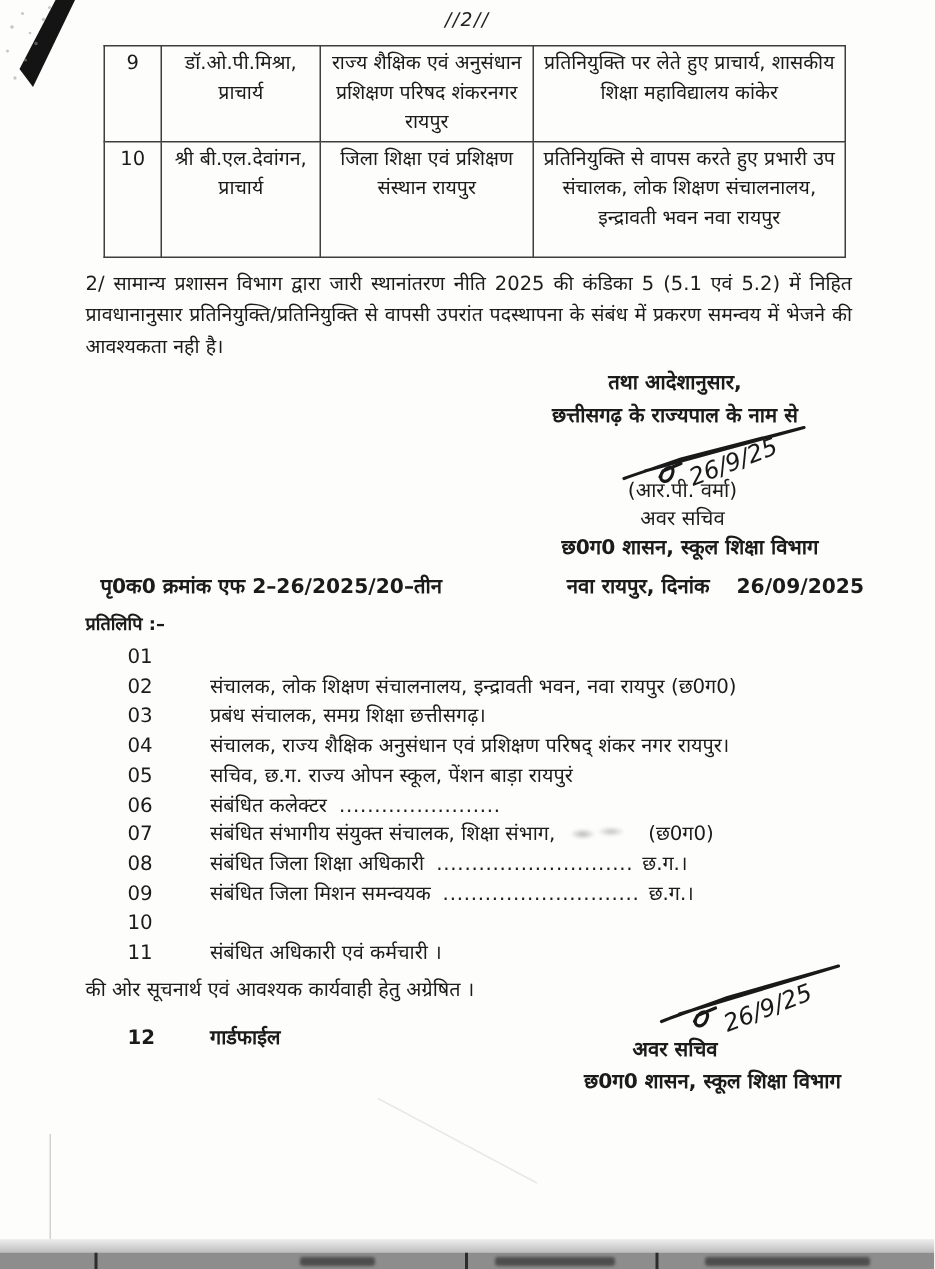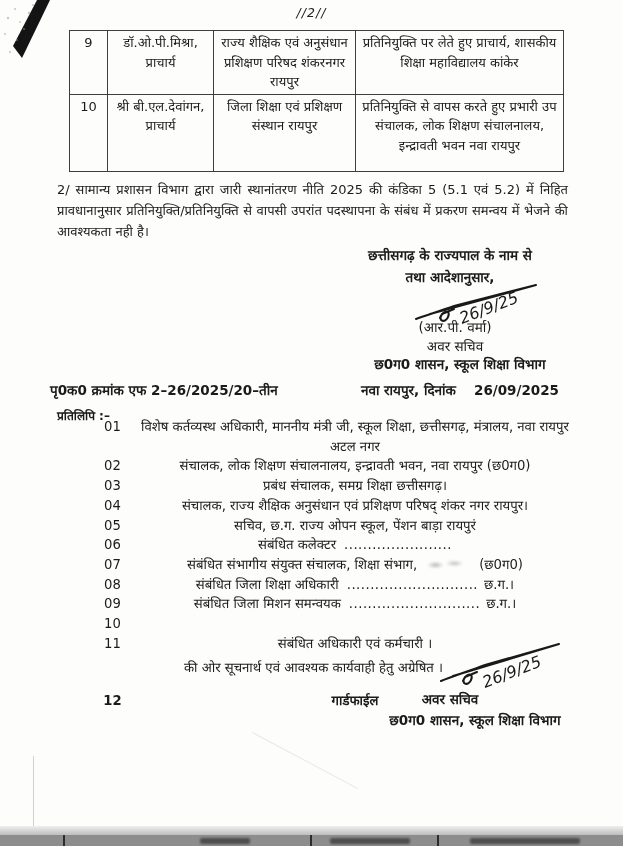--- a/index.html
+++ b/index.html
@@ -22,27 +22,27 @@
     font-size:13px; line-height:21px; text-align:justify;}
   
   .byorder{position:absolute; left:330px; top:245px; width:240px;
     text-align:center; font-weight:bold; font-size:13.5px; line-height:21.5px;}
   .sig1{position:absolute; left:410px; top:278px;}
   .signame{position:absolute; left:335px; top:318px; width:240px;
     text-align:center; font-weight:normal; font-size:13.5px; line-height:19px;}
   .sigdept{position:absolute; left:350px; top:355px; width:220px;
     text-align:center; font-weight:bold; font-size:13.5px;}
   
-  .refrow{position:absolute; left:50px; top:381px; width:509px;
+  .refrow{position:absolute; left:67px; top:381px; width:509px;
     display:flex; justify-content:space-between; font-weight:bold; font-size:13.5px;}
   .refdate .d{margin-left:18px;}
   .copyhead{position:absolute; left:57px; top:407px; font-weight:bold; font-size:12px;}
   
-  .copies{position:absolute; left:57px; top:417px; width:513px;
-    font-size:13.2px; line-height:19.7px;text-align:center;}
+  .copies{position:absolute; left:57px; top:429px; width:513px;
+    font-size:13.2px; line-height:19.7px;}
   .crow{display:flex; align-items:flex-start;}
   .cnum{flex:0 0 83px; width:83px; padding-left:28px; box-sizing:border-box;}
   .ctext{flex:1 1 auto;}
   .dots{letter-spacing:0.5px; margin-left:8px; white-space:nowrap;}
   .sfx{margin-left:6px;}
   .smudge{display:inline-block; width:42px; height:11px; margin:0 6px -1px 8px;
     background:
       radial-gradient(ellipse 12px 5px at 25% 55%, #b5b5b5 0%, rgba(190,190,190,0) 70%),
       radial-gradient(ellipse 14px 5px at 70% 40%, #c0c0c0 0%, rgba(190,190,190,0) 65%);
     filter:blur(1px);}
@@ -111,22 +111,22 @@
         <td>श्री बी.एल.देवांगन, प्राचार्य</td>
         <td>जिला शिक्षा एवं प्रशिक्षण संस्थान रायपुर</td>
         <td>प्रतिनियुक्ति से वापस करते हुए प्रभारी उप संचालक, लोक शिक्षण संचालनालय, इन्द्रावती भवन नवा रायपुर</td>
       </tr>
     </tbody>
   </table>
 
   <div class="para">2/   सामान्य प्रशासन विभाग द्वारा जारी स्थानांतरण नीति 2025 की कंडिका 5 (5.1 एवं 5.2) में निहित प्रावधानानुसार प्रतिनियुक्ति/प्रतिनियुक्ति से वापसी उपरांत पदस्थापना के संबंध में प्रकरण समन्वय में भेजने की आवश्यकता नही है।</div>
 
   <div class="byorder">
+    <div>तथा आदेशानुसार,</div>
     <div>छत्तीसगढ़ के राज्यपाल के नाम से</div>
-    <div>तथा आदेशानुसार,</div>
   </div>
 
   <svg class="sig1" width="162" height="48" viewBox="0 0 162 48">
     <path class="sigpath" d="M6,41 C14,38 30,33 44,28 L126,7 L20,36"></path>
     <path class="sigpath" d="M30,40 c4,-9 11,-8 8,-1 c-2,6 -11,5 -6,-3 l12,-5"></path>
     <text class="sigtext" transform="translate(52,46) rotate(-21)">26/9/25</text>
   </svg>
 
   <div class="signame">
     <div>(आर.पी. वर्मा)</div>
@@ -137,21 +137,20 @@
   <div class="refrow">
     <span>पृ0क0 क्रमांक एफ 2–26/2025/20–तीन</span>
     <span class="refdate"><span>नवा रायपुर, दिनांक</span><span class="d">26/09/2025</span></span>
   </div>
 
   <div class="copyhead">प्रतिलिपि :–</div>
 
   <div class="copies">
     <div class="crow">
       <span class="cnum">01</span>
-      <span class="ctext"><span>विशेष कर्तव्यस्थ अधिकारी, माननीय मंत्री जी, स्कूल शिक्षा, छत्तीसगढ़, मंत्रालय, नवा रायपुर अटल नगर</span></span>
     </div>
     <div class="crow">
       <span class="cnum">02</span>
       <span class="ctext"><span>संचालक, लोक शिक्षण संचालनालय, इन्द्रावती भवन, नवा रायपुर (छ0ग0)</span></span>
     </div>
     <div class="crow">
       <span class="cnum">03</span>
       <span class="ctext"><span>प्रबंध संचालक, समग्र शिक्षा छत्तीसगढ़।</span></span>
     </div>
     <div class="crow">

